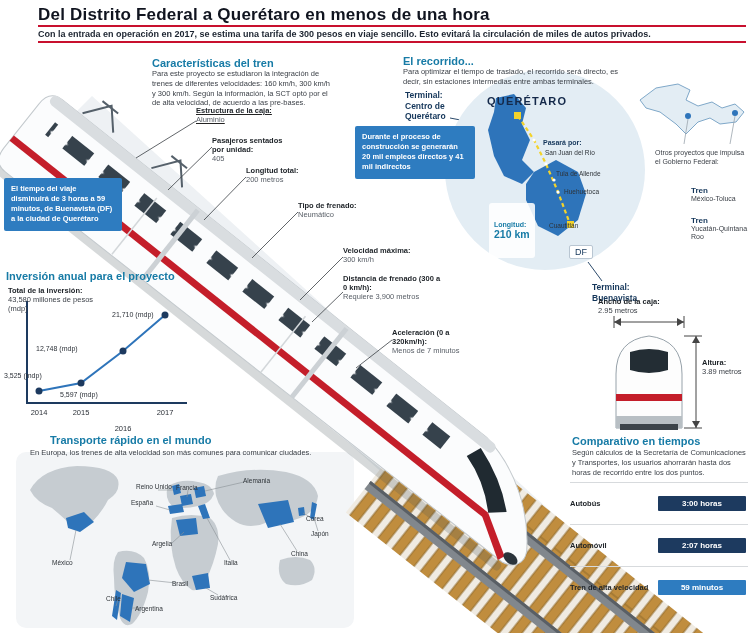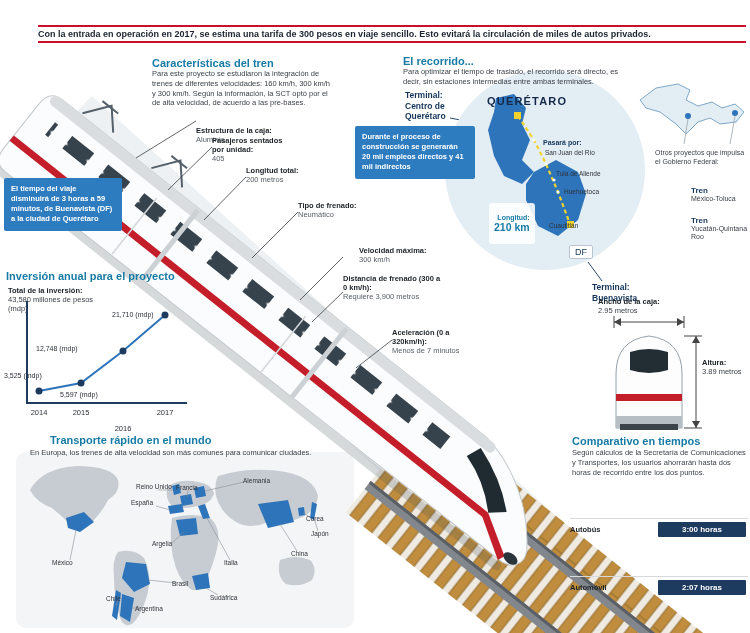--- a/index.html
+++ b/index.html
@@ -15,21 +15,21 @@
   .spec span{display:block;}
   .spec-l{font-size:7.5px;font-weight:bold;color:#1c2126;line-height:1.2;}
   .spec-v{font-size:7.5px;color:#5a6068;line-height:1.2;}
   .bluebox{background:#2e7cc0;color:#fff;font-size:7.5px;font-weight:bold;line-height:1.35;
            padding:6px 7px;border-radius:2px;}
   .lbl-terminal span{display:block;}
   .lbl-terminal{font-size:8.5px;font-weight:bold;color:#14365a;line-height:1.25;}
   .qro{font-size:11px;font-weight:bold;color:#14294a;letter-spacing:1.2px;}
   .map-stop{font-size:6.5px;color:#2e3338;line-height:1.2;}
   .map-stop-b{font-size:7px;font-weight:bold;color:#14365a;}
-  .longbox{background:rgba(255,255,255,.88);border-radius:3px;padding:11px 5px;text-align:right;}
+  .longbox{background:rgba(255,255,255,.88);border-radius:3px;padding:18px 5px;text-align:left;}
   .longbox span{display:block;}
   .long-l{font-size:7px;font-weight:bold;color:#177ba6;}
   .long-v{font-size:10.5px;font-weight:bold;color:#177ba6;}
   .dfbox{background:#fff;border:1px solid #b9c6d2;border-radius:2px;padding:1px 5px;
          font-size:9px;font-weight:normal;color:#14365a;}
   .country{font-size:6.5px;color:#2e3338;white-space:nowrap;}
   .chart-num{font-size:7px;color:#2c3138;white-space:nowrap;}
   .chart-year{font-size:7.5px;color:#2c3138;text-align:center;}
   .total span{display:block;}
   .total-l{font-size:7.5px;font-weight:bold;color:#1c2126;}
@@ -37,21 +37,21 @@
   .otros-h{font-size:7px;color:#3a3f46;line-height:1.3;}
   .otros-i span{display:block;}
   .otros-t{font-size:8px;font-weight:bold;color:#14365a;}
   .otros-s{font-size:7px;color:#3a3f46;line-height:1.2;}
   .otros-i{border-left:6px solid #9aa4ad;padding-left:5px;border-left-width:0;
            border-top:0;}
   .meas span{display:block;}
   .meas-l{font-size:7.5px;font-weight:bold;color:#1c2126;}
   .meas-v{font-size:7.5px;color:#3a3f46;}
   .comp-rows{width:178px;}
-  .comp-row{display:flex;align-items:center;border-top:1px solid #d7dadd;padding:3px 0;margin-top:36px;}
+  .comp-row{display:flex;align-items:center;border-top:1px solid #d7dadd;padding:13px 0;}
   .comp-label{width:88px;font-size:7.5px;font-weight:bold;color:#1c2126;}
   .comp-bar{width:88px;height:15px;display:flex;align-items:center;justify-content:center;
             color:#fff;font-size:8px;font-weight:bold;background:#1d3a5f;border-radius:1px;}
   .comp-bar.alt{background:#2e7cc0;}
 </style>
 </head>
 <body>
 
 <div id="stage">
 
@@ -202,44 +202,45 @@
 
   <svg class="abs" style="left:5px;top:293px;" width="186" height="132" viewBox="0 0 186 132">
     <path d="M22,8 L22,110 L182,110" fill="none" stroke="#1d3a5f" stroke-width="2"></path>
     <polyline points="34,98 76,90 118,58 160,22" fill="none" stroke="#2e74ba" stroke-width="2"></polyline>
     <circle cx="34" cy="98" r="3.5" fill="#1d3a5f"></circle>
     <circle cx="76" cy="90" r="3.5" fill="#1d3a5f"></circle>
     <circle cx="118" cy="58" r="3.5" fill="#1d3a5f"></circle>
     <circle cx="160" cy="22" r="3.5" fill="#1d3a5f"></circle>
   </svg>
 
+  <div class="abs t-title" style="left:38px;top:5px;width:690px;">Del Distrito Federal a Querétaro en menos de una hora</div>
   <div class="abs rule" style="left:38px;top:25px;width:708px;"></div>
   <div class="abs t-sub" style="left:38px;top:29px;width:700px;">Con la entrada en operación en 2017, se estima una tarifa de 300 pesos en viaje sencillo. Esto evitará la circulación de miles de autos privados.</div>
   <div class="abs rule" style="left:38px;top:41px;width:708px;"></div>
 
   <div class="abs sec" style="left:152px;top:57px;width:190px;">Características del tren</div>
   <div class="abs body-sm" style="left:152px;top:69px;width:182px;">Para este proyecto se estudiaron la integración de trenes de diferentes velocidades: 160 km/h, 300 km/h y 300 km/h. Según la información, la SCT optó por el de alta velocidad, de acuerdo a las pre-bases.</div>
 
-  <div class="abs spec" style="left:196px;top:126px;width:90px;">
+  <div class="abs spec" style="left:196px;top:106px;width:90px;text-decoration:underline;">
     <span class="spec-l">Estructura de la caja:</span>
     <span class="spec-v">Aluminio</span>
   </div>
   <div class="abs spec" style="left:212px;top:136px;width:80px;">
     <span class="spec-l">Pasajeros sentados por unidad:</span>
     <span class="spec-v">405</span>
   </div>
   <div class="abs spec" style="left:246px;top:166px;width:75px;">
     <span class="spec-l">Longitud total:</span>
     <span class="spec-v">200 metros</span>
   </div>
   <div class="abs spec" style="left:298px;top:201px;width:75px;">
     <span class="spec-l">Tipo de frenado:</span>
     <span class="spec-v">Neumático</span>
   </div>
-  <div class="abs spec" style="left:343px;top:246px;width:85px;margin-left:16px;">
+  <div class="abs spec" style="left:343px;top:246px;width:85px;">
     <span class="spec-l">Velocidad máxima:</span>
     <span class="spec-v">300 km/h</span>
   </div>
   <div class="abs spec" style="left:343px;top:274px;width:102px;">
     <span class="spec-l">Distancia de frenado (300 a 0 km/h):</span>
     <span class="spec-v">Requiere 3,900 metros</span>
   </div>
   <div class="abs spec" style="left:392px;top:328px;width:82px;">
     <span class="spec-l">Aceleración (0 a 320km/h):</span>
     <span class="spec-v">Menos de 7 minutos</span>

